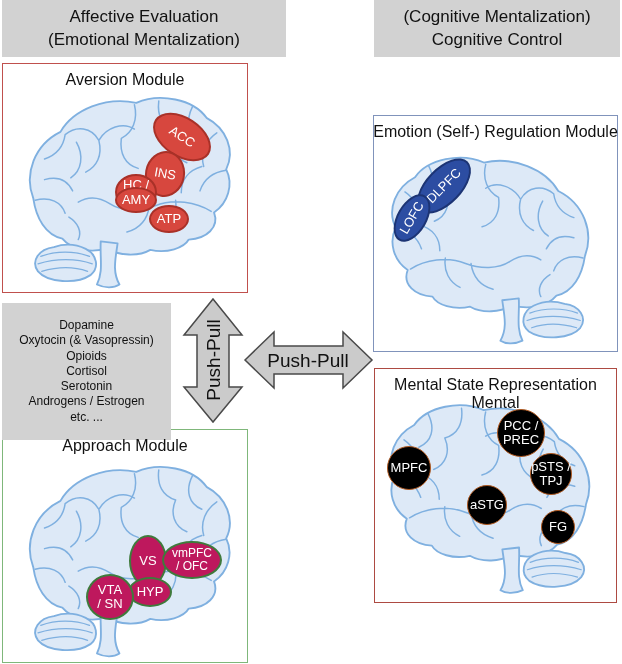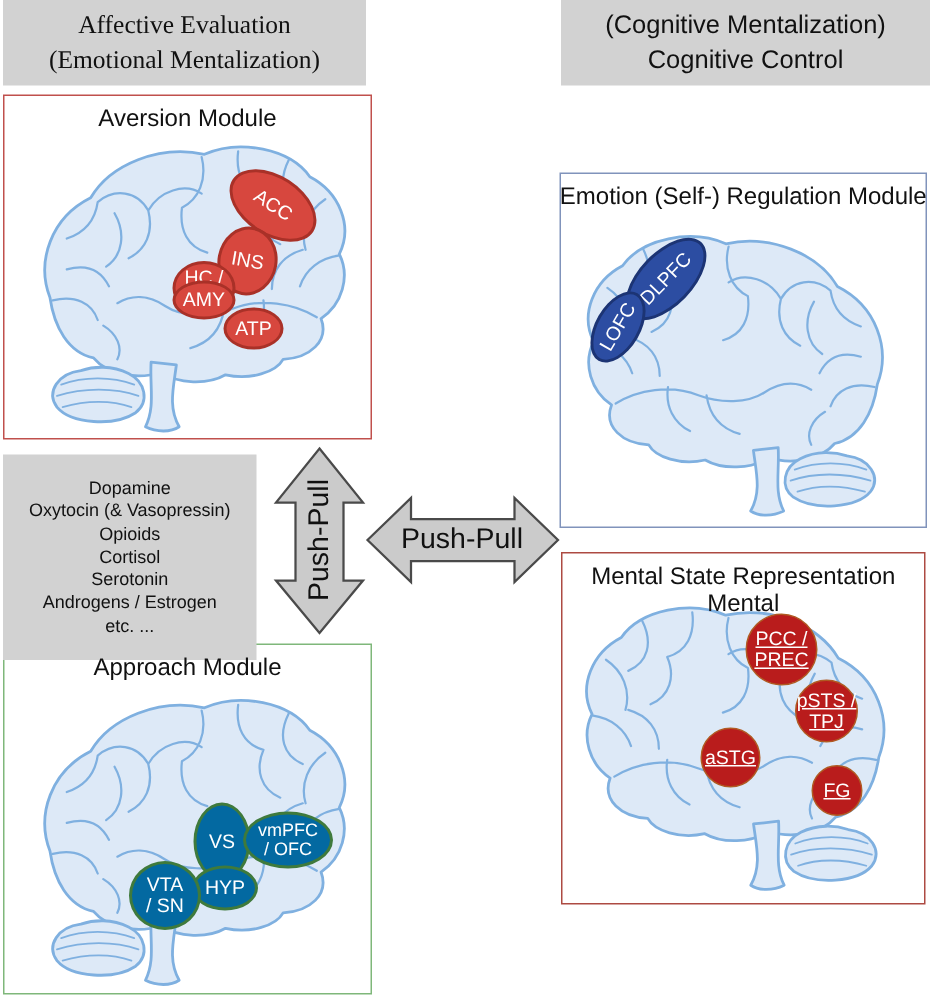--- a/index.html
+++ b/index.html
@@ -6,21 +6,21 @@
   #page{
     position:relative;width:622px;height:664px;background:#fff;overflow:hidden;
     font-family:"Liberation Sans",sans-serif;color:#111;
   }
   
   .hdr{
     position:absolute;background:#d2d2d2;display:flex;flex-direction:column;
     align-items:center;justify-content:center;text-align:center;
     font-size:17px;line-height:1.3;color:#111;
   }
-  #hdr-left{left:2px;top:0;width:242px;height:57px;font-family:Liberation Serif, serif;}
+  #hdr-left{left:2px;top:0;width:284px;height:57px;}
   #hdr-right{left:374px;top:0;width:246px;height:57px;}
   
   .modbox{position:absolute;background:transparent;box-sizing:border-box;}
   #box-aversion{left:2px;top:63px;width:246px;height:230px;border:1.5px solid #c0504d;}
   #box-approach{left:2px;top:429px;width:246px;height:234px;border:1.5px solid #7fb77a;}
   #box-regulation{left:373px;top:115px;width:245px;height:237px;border:1.5px solid #8093bb;}
   #box-mental{left:374px;top:368px;width:243px;height:235px;border:1.5px solid #ad4a42;}
   .modtitle{
     position:absolute;text-align:center;font-size:16px;color:#111;z-index:6;
   }
@@ -37,22 +37,22 @@
   
   .brain{position:absolute;z-index:1;}
   
   .region{
     position:absolute;z-index:5;border-radius:50%;display:flex;align-items:center;
     justify-content:center;text-align:center;color:#fff;font-size:13px;line-height:1.05;
     white-space:pre-line;box-sizing:border-box;
   }
   .red{background:#d7473e;border:2px solid #a93128;}
   .blue{background:#2c4da2;border:2px solid #1c3474;}
-  .green{background:#0369a1;border:2px solid #3f7a3c;text-align:center;}
-  .orange{background:#b91c1c;border:1.5px solid #b05a22;text-decoration:underline;}
+  .green{background:#be185d;border:2px solid #3f7a3c;text-align:center;}
+  .orange{background:#000000;border:1.5px solid #b05a22;}
   #r-acc{left:150px;top:117px;width:64px;height:40px;transform:rotate(33deg);}
   #r-ins{left:145px;top:151px;width:40px;height:46px;transform:rotate(10deg);}
   #r-hc{left:73px;top:174px;width:42px;height:36px;margin-left:42px;}
   #r-amy{left:115px;top:187px;width:42px;height:26px;}
   #r-atp{left:149px;top:205px;width:40px;height:28px;}
   #r-dlpfc{left:410px;top:168px;width:68px;height:36px;transform:rotate(-46deg);}
   #r-lofc{left:386px;top:203px;width:52px;height:30px;transform:rotate(-60deg);}
   #r-vs{left:129px;top:535px;width:38px;height:52px;}
   #r-vmpfc{left:162px;top:541px;width:60px;height:38px;font-size:12px;}
   #r-hyp{left:128px;top:577px;width:44px;height:30px;}
@@ -125,20 +125,21 @@
   <div class="region blue" id="r-dlpfc">DLPFC</div>
   <div class="region blue" id="r-lofc">LOFC</div>
 
   <div class="region green" id="r-vs">VS</div>
   <div class="region green" id="r-vmpfc">vmPFC
 / OFC</div>
   <div class="region green" id="r-hyp">HYP</div>
   <div class="region green" id="r-vta">VTA
 / SN</div>
 
+  <div class="region orange" id="r-mpfc">MPFC</div>
   <div class="region orange" id="r-pcc">PCC /
 PREC</div>
   <div class="region orange" id="r-psts">pSTS /
 TPJ</div>
   <div class="region orange" id="r-astg">aSTG</div>
   <div class="region orange" id="r-fg">FG</div>
 
   <div id="mediators">
     <div>Dopamine</div>
     <div>Oxytocin (&amp; Vasopressin)</div>

